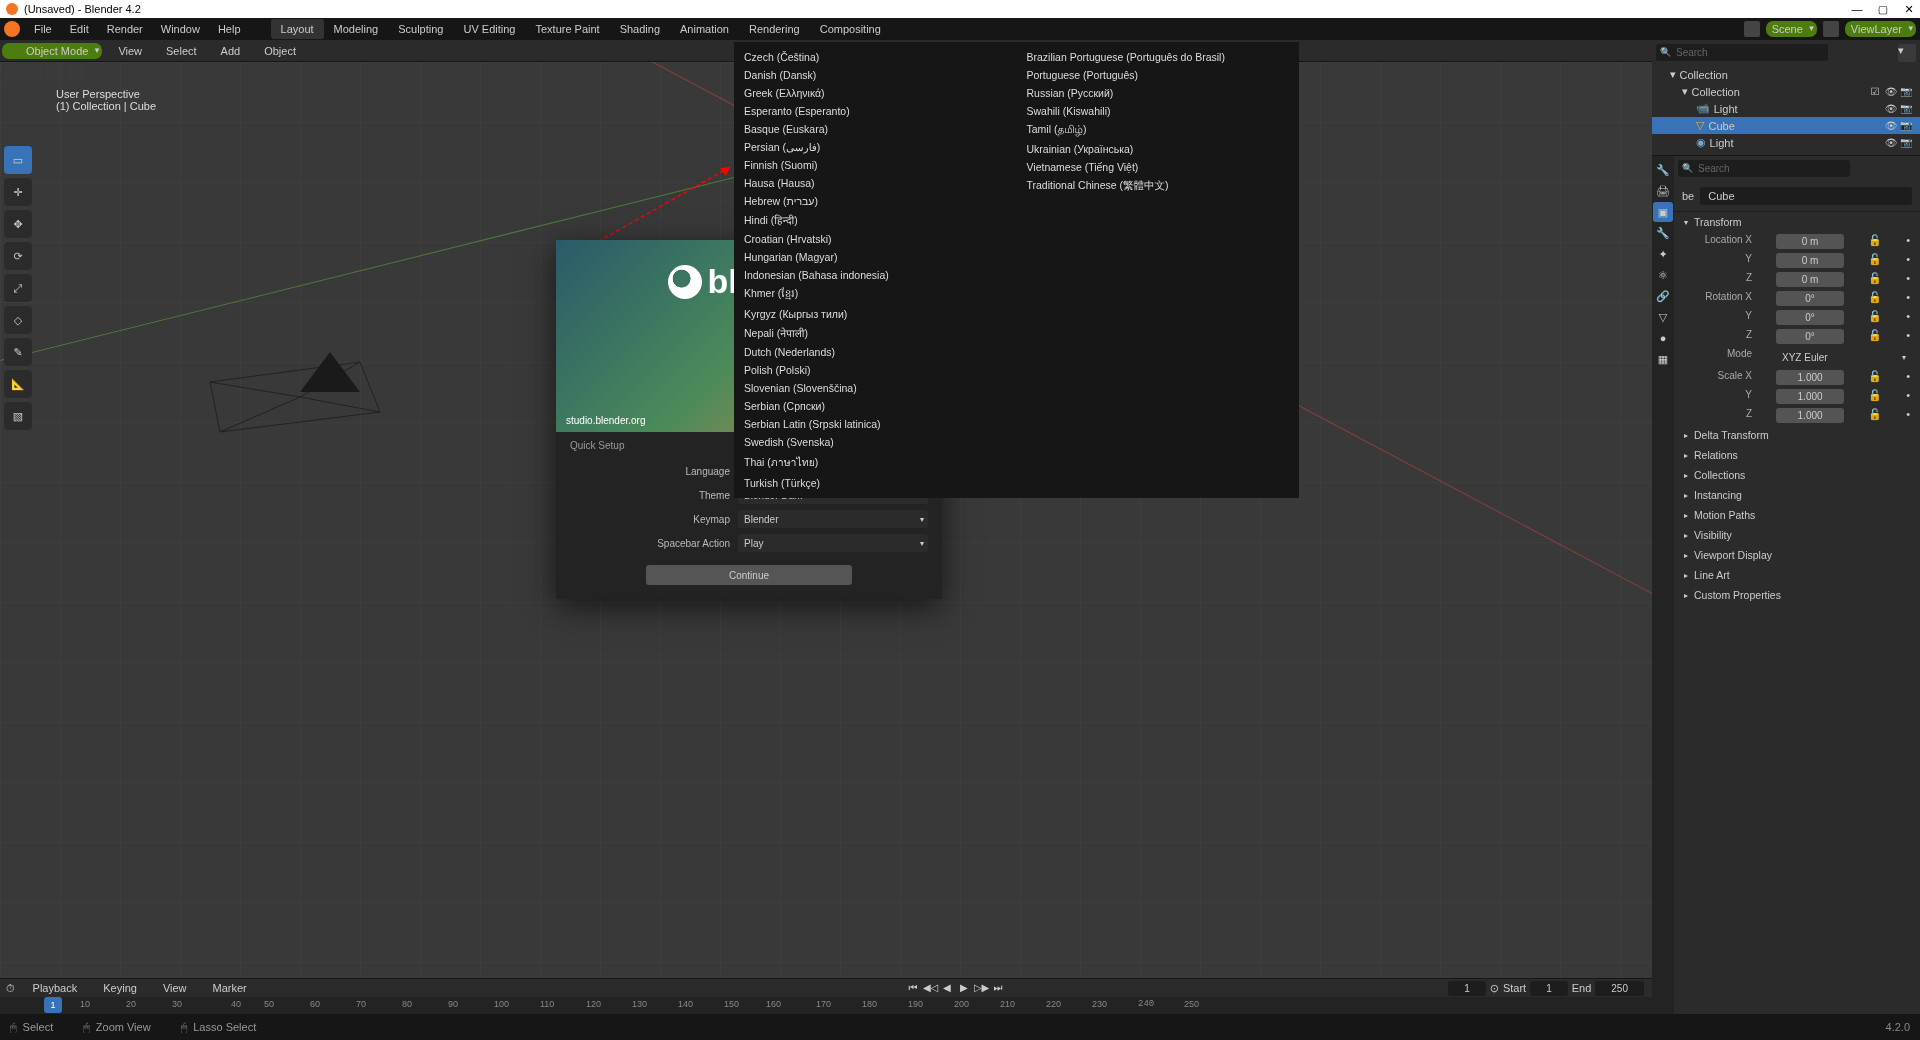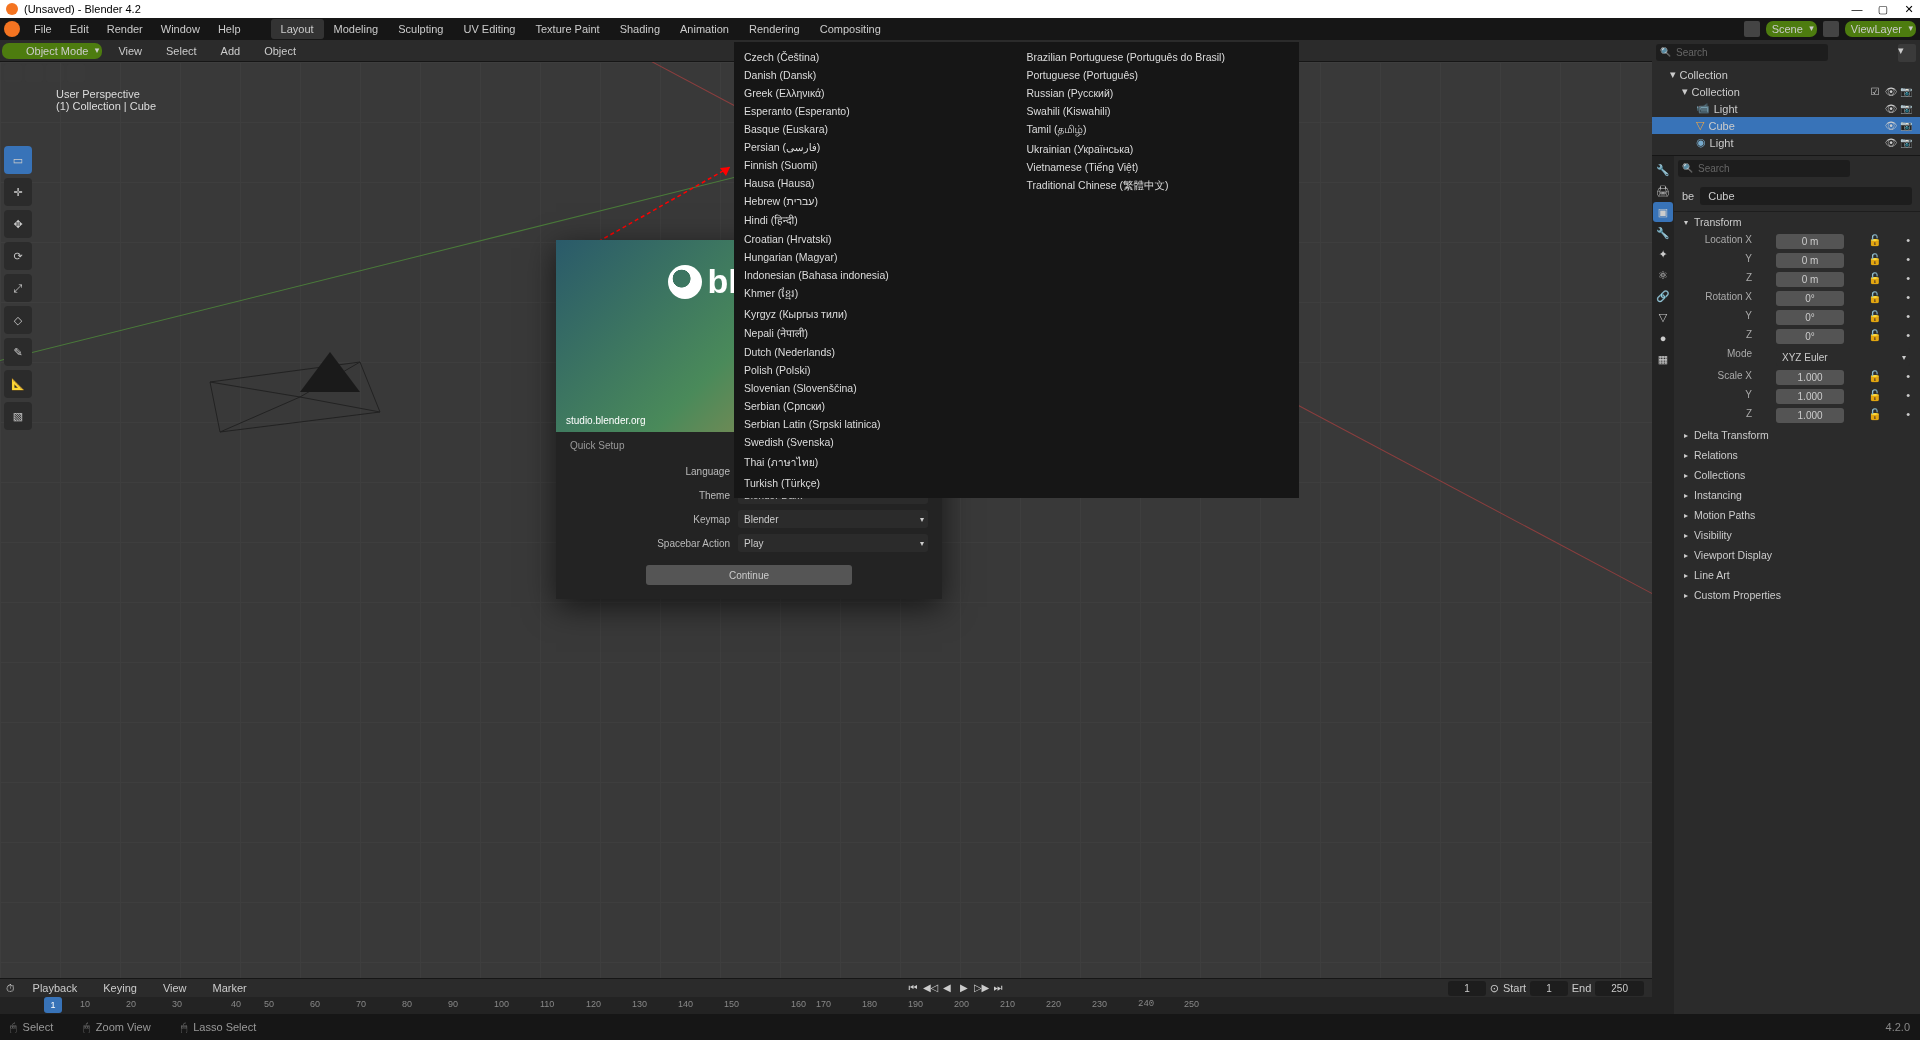--- a/index.html
+++ b/index.html
@@ -420,21 +420,21 @@
         <div class="tlmark" style="left: 310px;">60</div>
         <div class="tlmark" style="left: 356px;">70</div>
         <div class="tlmark" style="left: 402px;">80</div>
         <div class="tlmark" style="left: 448px;">90</div>
         <div class="tlmark" style="left: 494px;">100</div>
         <div class="tlmark" style="left: 540px;">110</div>
         <div class="tlmark" style="left: 586px;">120</div>
         <div class="tlmark" style="left: 632px;">130</div>
         <div class="tlmark" style="left: 678px;">140</div>
         <div class="tlmark" style="left: 724px;">150</div>
-        <div class="tlmark" style="left: 791px; text-align: right;">160</div>
+        <div class="tlmark" style="left: 766px; text-align: right;">160</div>
         <div class="tlmark" style="left: 816px;">170</div>
         <div class="tlmark" style="left: 862px;">180</div>
         <div class="tlmark" style="left: 908px;">190</div>
         <div class="tlmark" style="left: 954px;">200</div>
         <div class="tlmark" style="left: 1000px;">210</div>
         <div class="tlmark" style="left: 1046px;">220</div>
         <div class="tlmark" style="left: 1092px;">230</div>
         <div class="tlmark" style="left: 1138px; font-family: Liberation Mono, monospace;">240</div>
         <div class="tlmark" style="left: 1184px;">250</div>
       </div>

